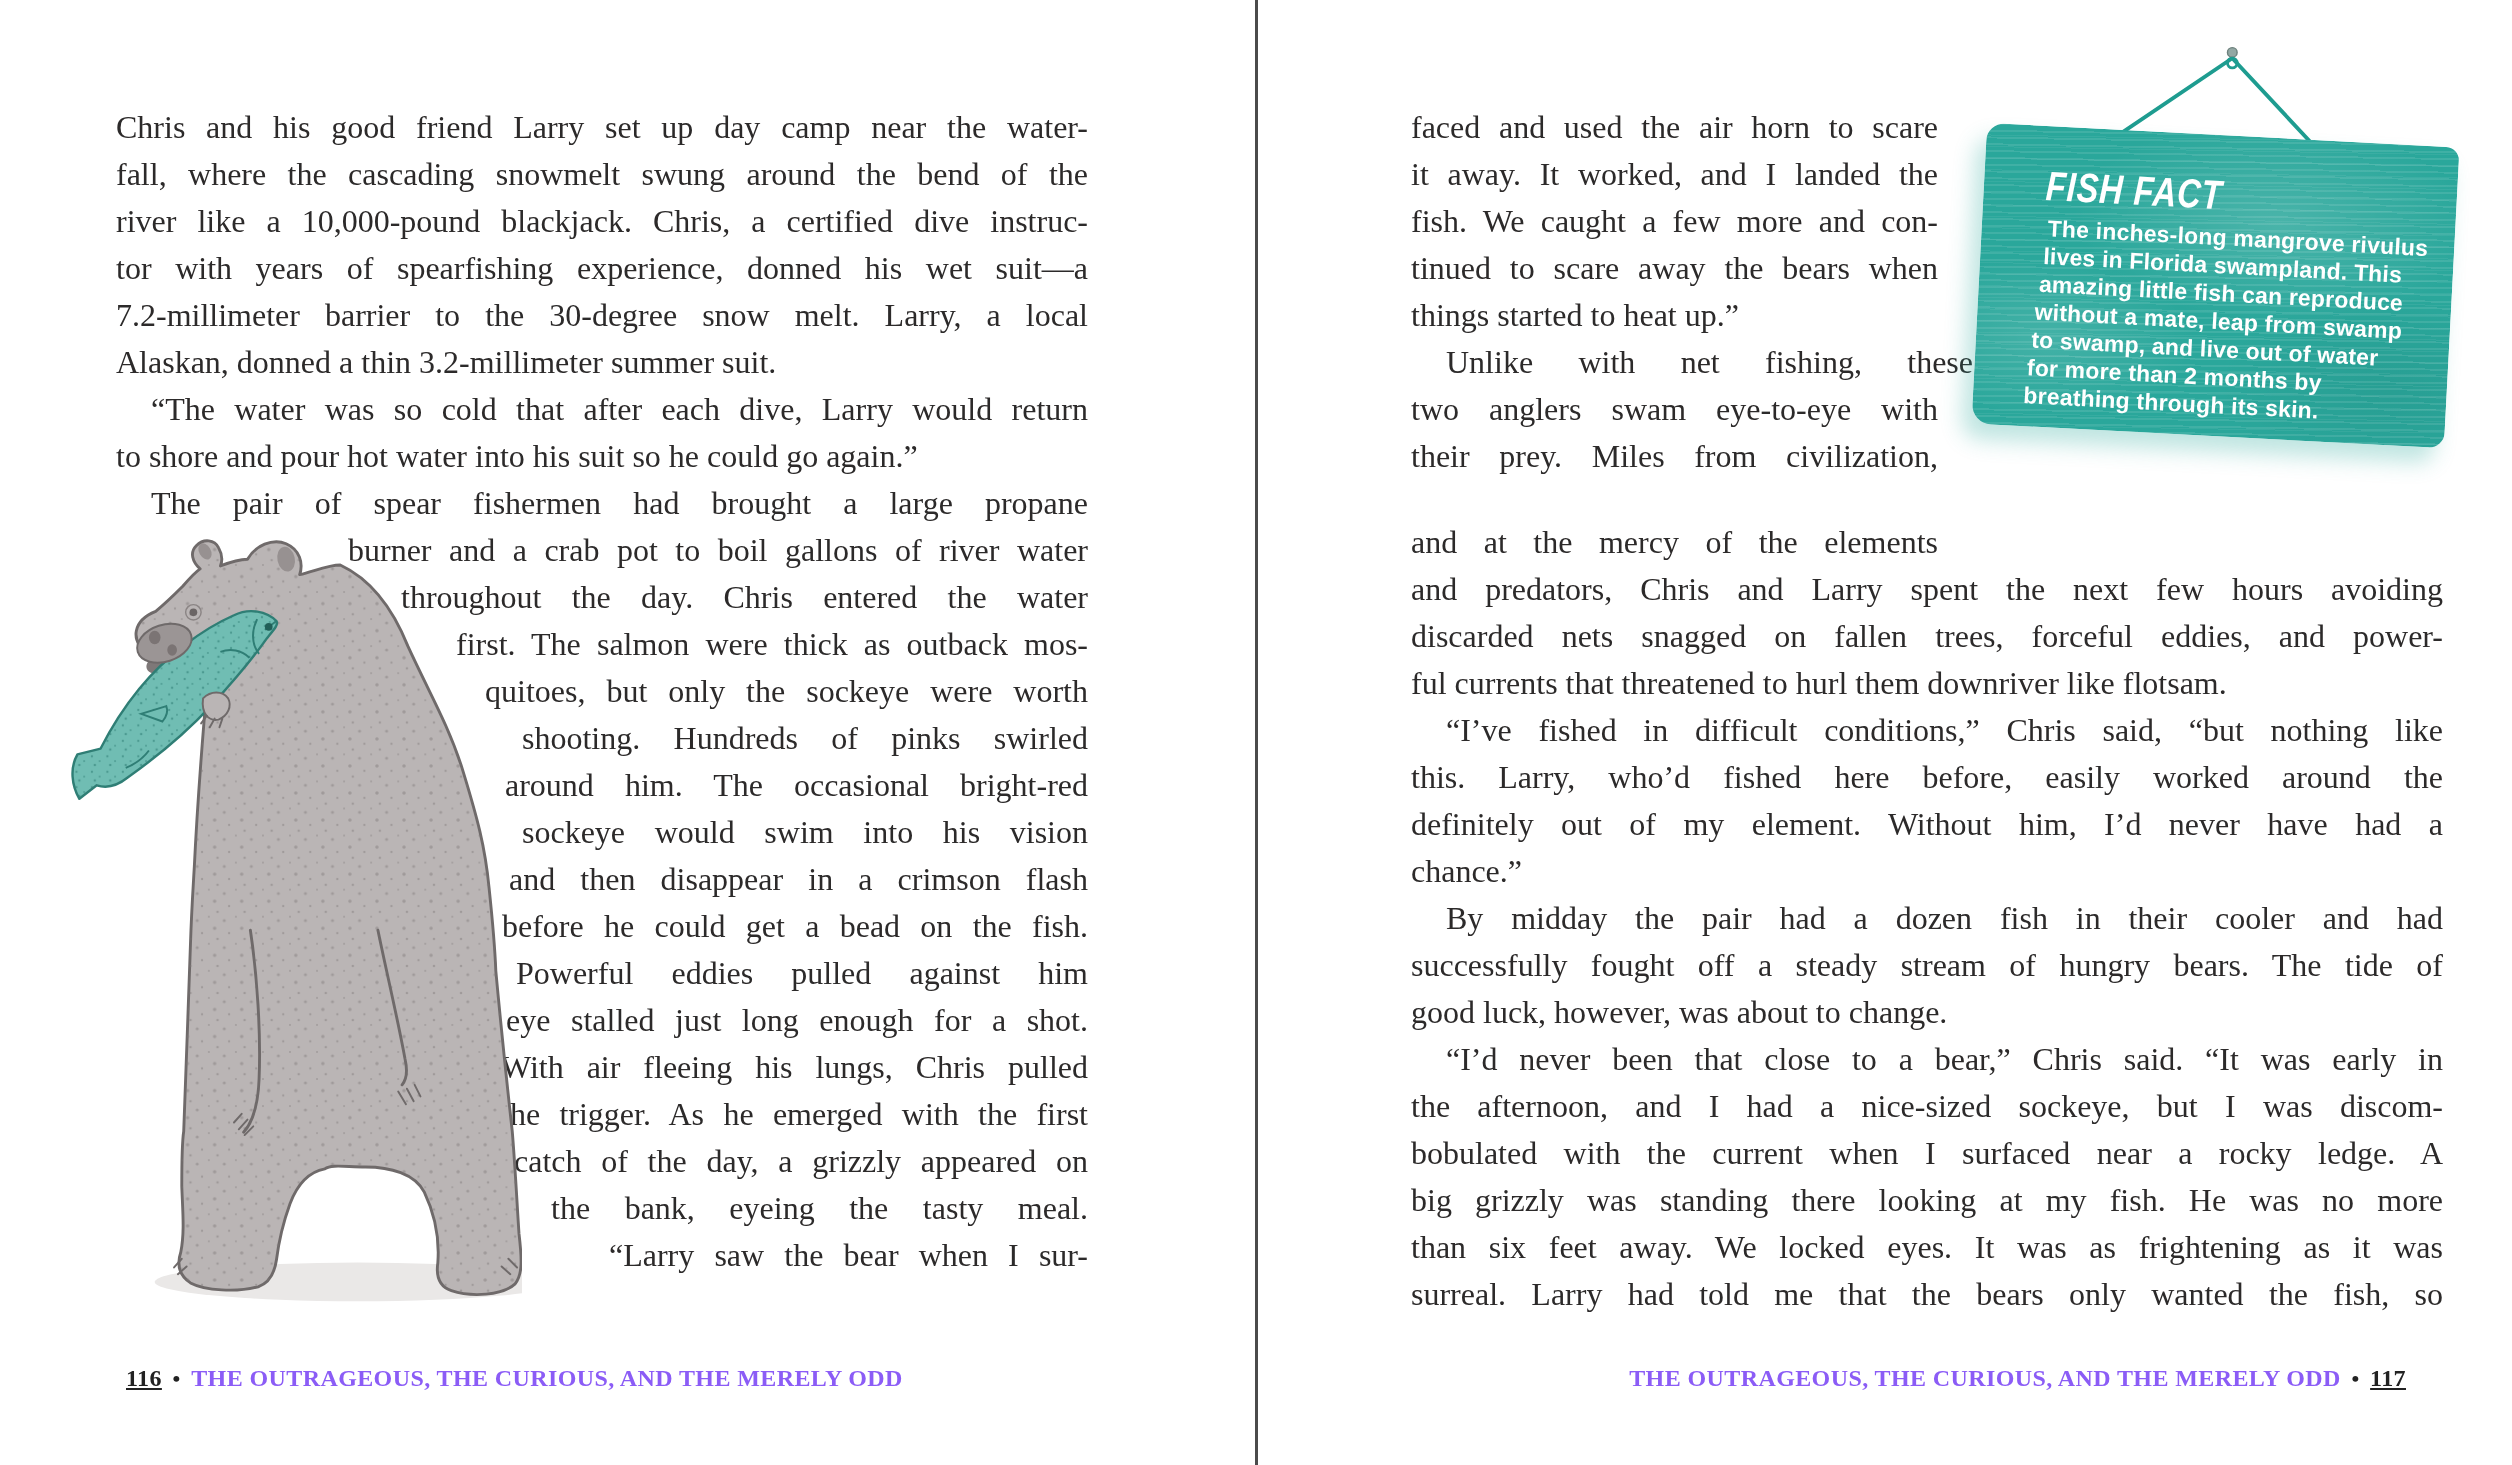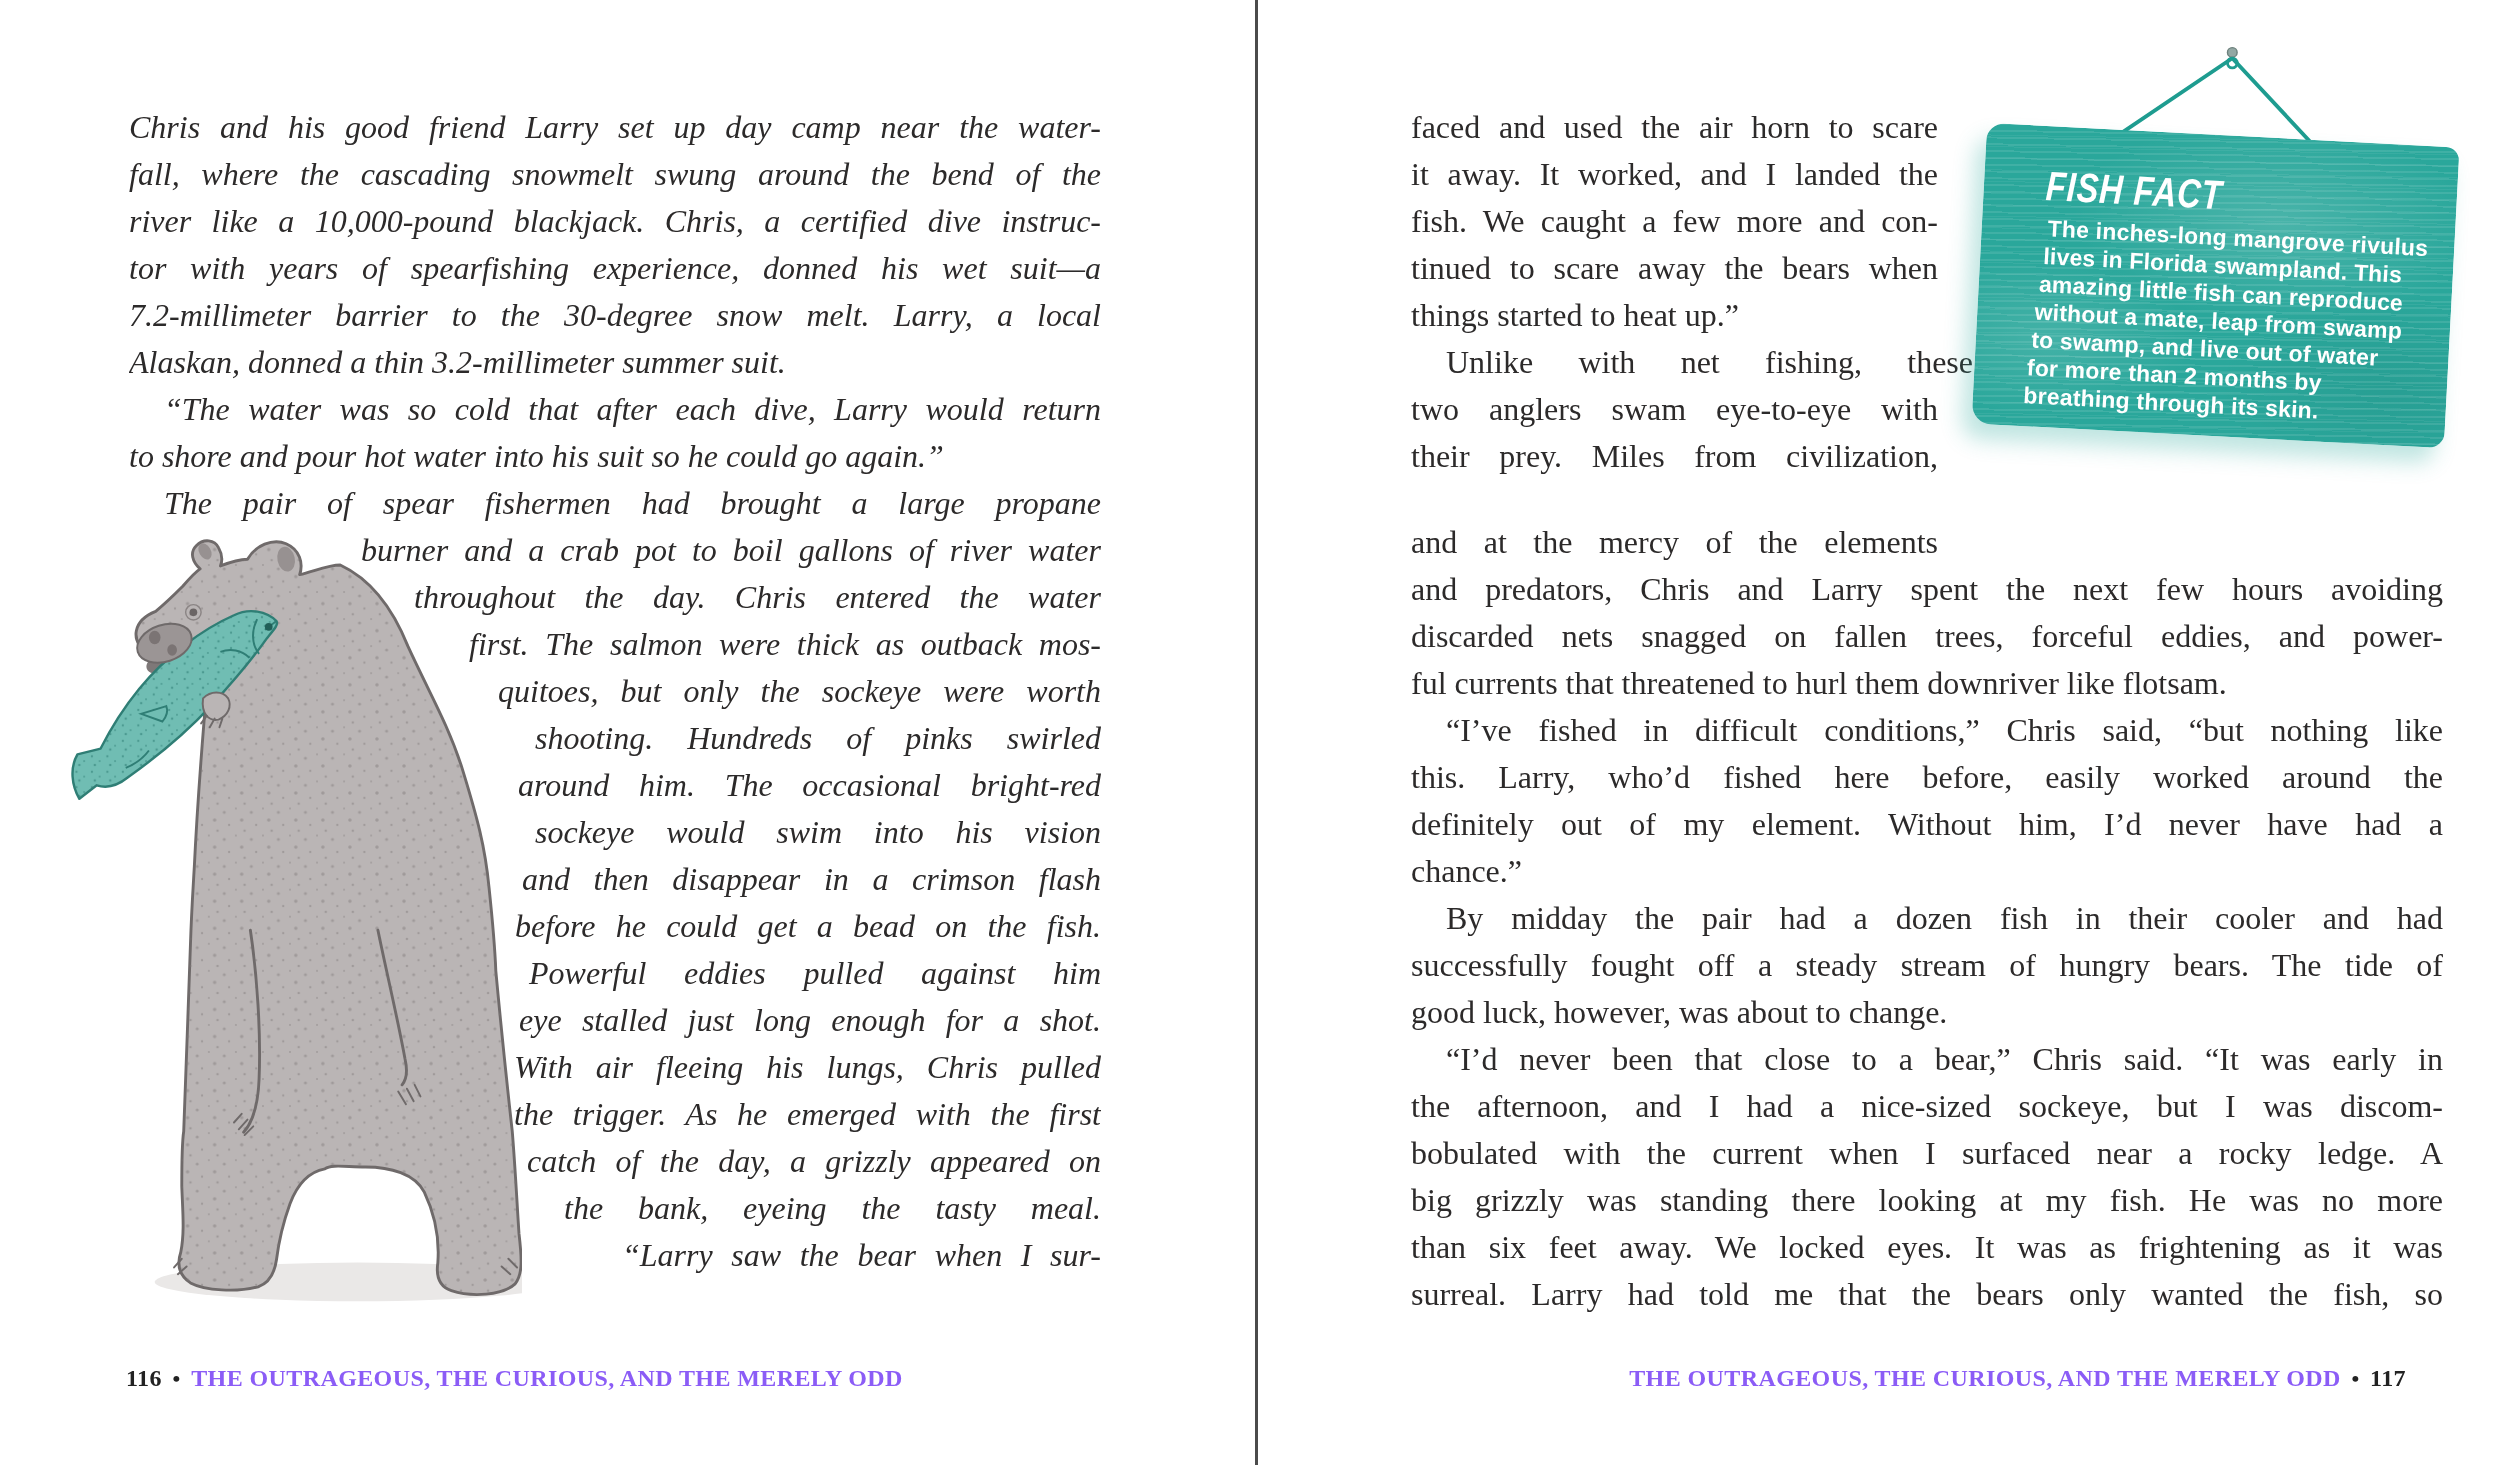--- a/index.html
+++ b/index.html
@@ -9,21 +9,21 @@
   }
   .divider{position:absolute;left:1255px;top:0;width:2.9px;height:1466px;background:#4B4B4B;}
   .text-col{position:absolute;top:104px;}
   .line{
     height:47px;line-height:47px;font-size:32px;color:#2C2A2A;
     overflow:hidden;white-space:normal;
   }
   .a-j{text-align:justify;text-align-last:justify;-moz-text-align-last:justify;}
   .a-l{text-align:left;}
   .footer{position:absolute;top:1364px;font-size:24px;line-height:29px;font-weight:bold;letter-spacing:0.4px;white-space:nowrap;}
-  .footer .pnum{color:#222222;}
+  .footer .pnum{color:#222222;text-decoration:underline;}
   .footer .bullet{color:#222222;margin:0 10.6px;font-size:22px;}
   .footer .ftitle{color:#8b5cf6;}
   .bear-svg{position:absolute;left:58px;top:536px;width:464px;height:773px;}
   
   .string-svg{position:absolute;left:2068px;top:37px;width:290px;height:135px;}
   .board{
     position:absolute;left:1979px;top:135px;width:473px;height:301px;
     background-color:#2AA79B;
     background-image:
       repeating-linear-gradient(178deg, rgba(255,255,255,.10) 0 1.9px, rgba(255,255,255,0) 1.9px 6.8px),
@@ -46,21 +46,21 @@
     font-family:"Liberation Sans", sans-serif;font-weight:bold;
     font-size:23px;line-height:28px;color:#ffffff;letter-spacing:0.2px;white-space:nowrap;
   }
 </style>
 </head>
 <body>
 
 <div class="divider"></div>
 
 <div>
-  <div class="text-col" style="left:129px;width:972px;font-style:italic;">
+  <div class="text-col" style="left:116px;width:972px;">
 
   <div class="line a-j">Chris and his good friend Larry set up day camp near the water-</div>
       <div class="line a-j">fall, where the cascading snowmelt swung around the bend of the</div>
       <div class="line a-j">river like a 10,000-pound blackjack. Chris, a certified dive instruc-</div>
       <div class="line a-j">tor with years of spearfishing experience, donned his wet suit—a</div>
       <div class="line a-j">7.2-millimeter barrier to the 30-degree snow melt. Larry, a local</div>
       <div class="line a-l">Alaskan, donned a thin 3.2-millimeter summer suit.</div>
       <div class="line a-j" style="padding-left: 35px;">“The water was so cold that after each dive, Larry would return</div>
       <div class="line a-l">to shore and pour hot water into his suit so he could go again.”</div>
       <div class="line a-j" style="padding-left: 35px;">The pair of spear fishermen had brought a large propane</div>

